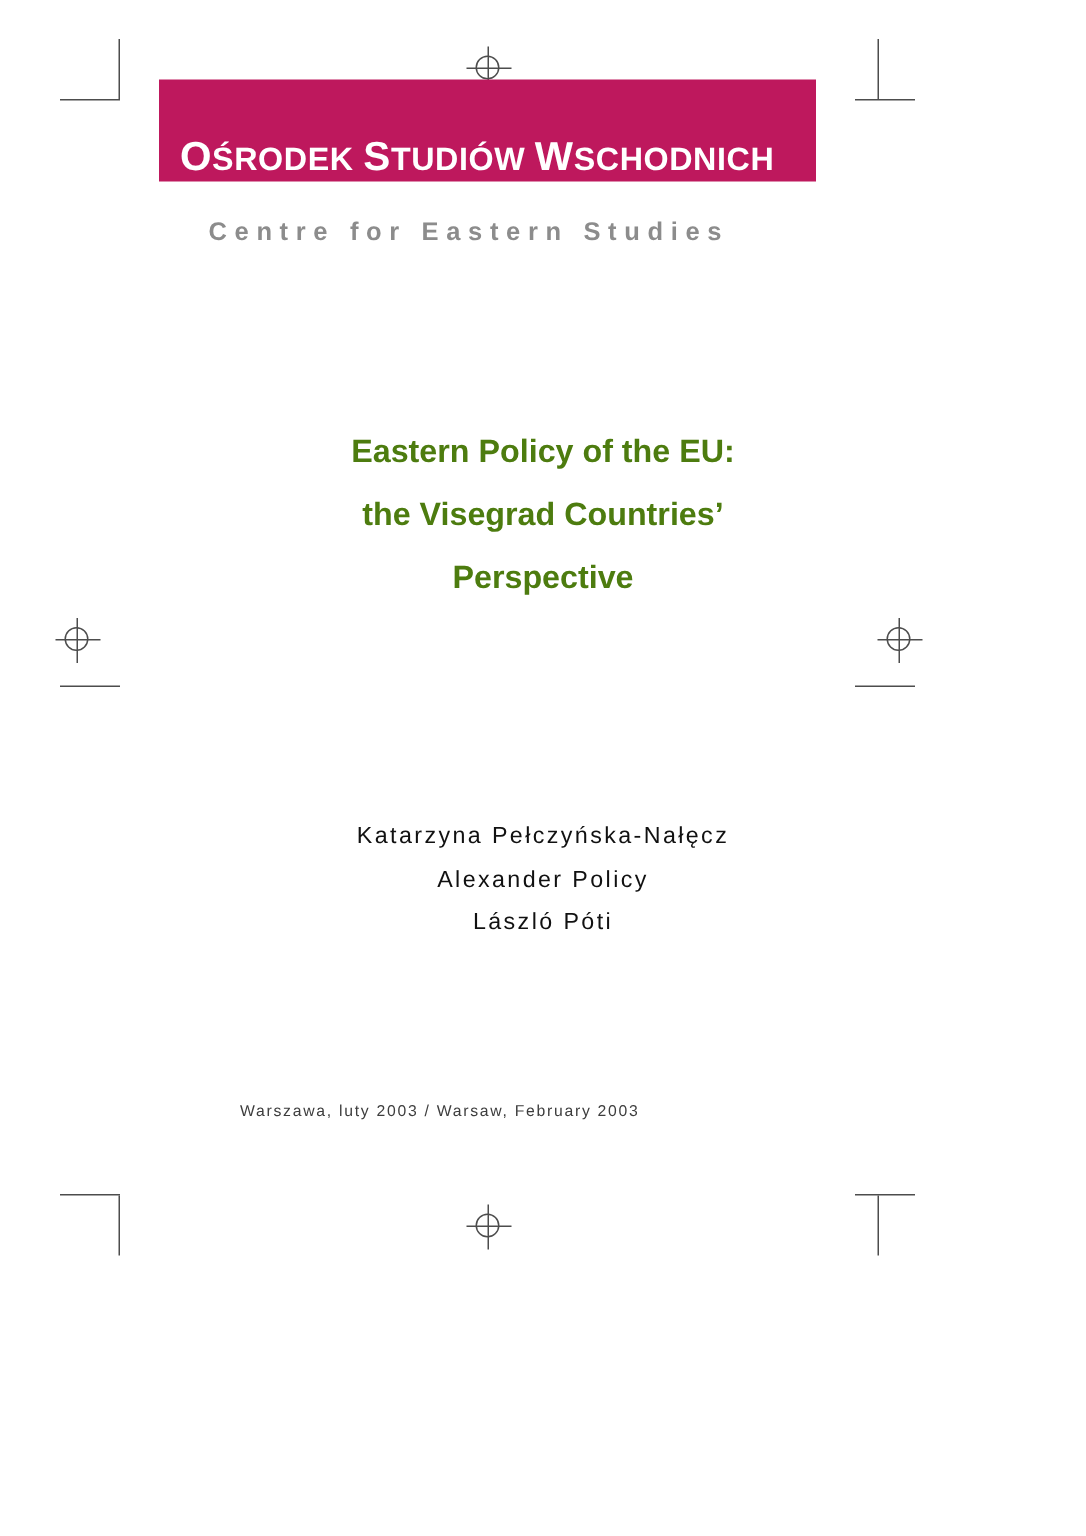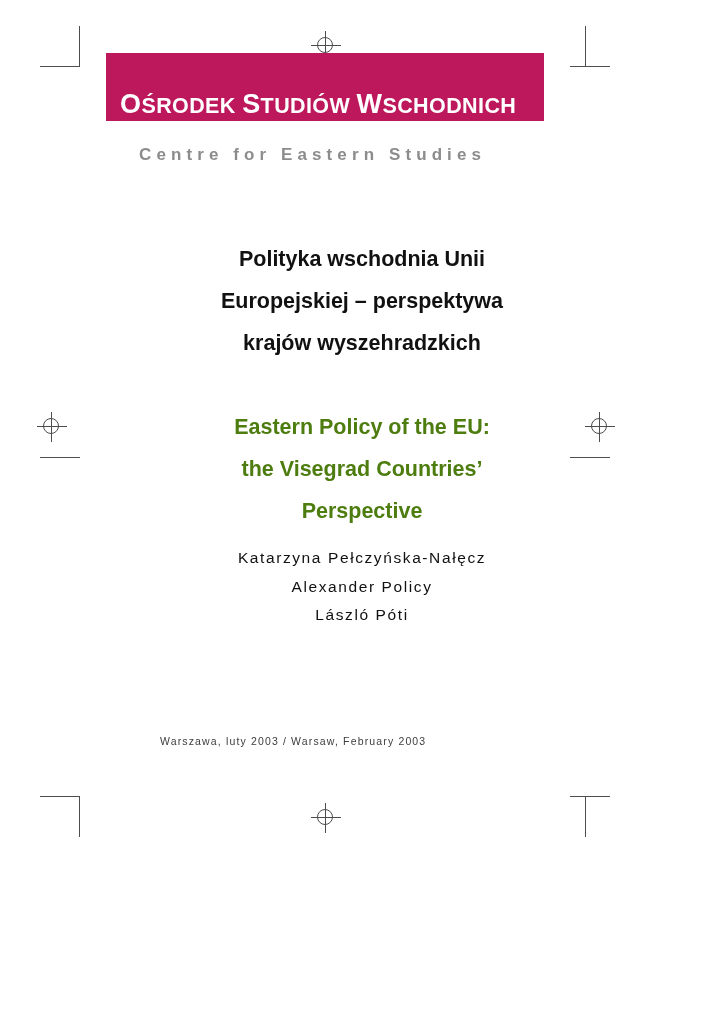--- a/index.html
+++ b/index.html
@@ -183,25 +183,20 @@
 
   <div class="crop-line" style="left:40px; top:457px; width:40px; height:1.2px;"></div>
   <div class="crop-line" style="left:570px; top:457px; width:40px; height:1.2px;"></div>
 
   <div class="logo-band">
     <div class="logo-band-title"><span class="cap">O</span><span>ŚRODEK </span><span class="cap">S</span><span>TUDIÓW </span><span class="cap">W</span><span>SCHODNICH</span></div>
   </div>
   <div class="logo-sub">Centre for Eastern Studies</div>
 
   <div class="title-block">
-    <div class="title-pl">
-      <div>Polityka wschodnia Unii</div>
-      <div>Europejskiej – perspektywa</div>
-      <div>krajów wyszehradzkich</div>
-    </div>
     <div class="title-en">
       <div>Eastern Policy of the EU:</div>
       <div>the Visegrad Countries’</div>
       <div>Perspective</div>
     </div>
   </div>
 
   <div class="authors">
     <div class="author">Katarzyna Pełczyńska-Nałęcz</div>
     <div class="author">Alexander Policy</div>

